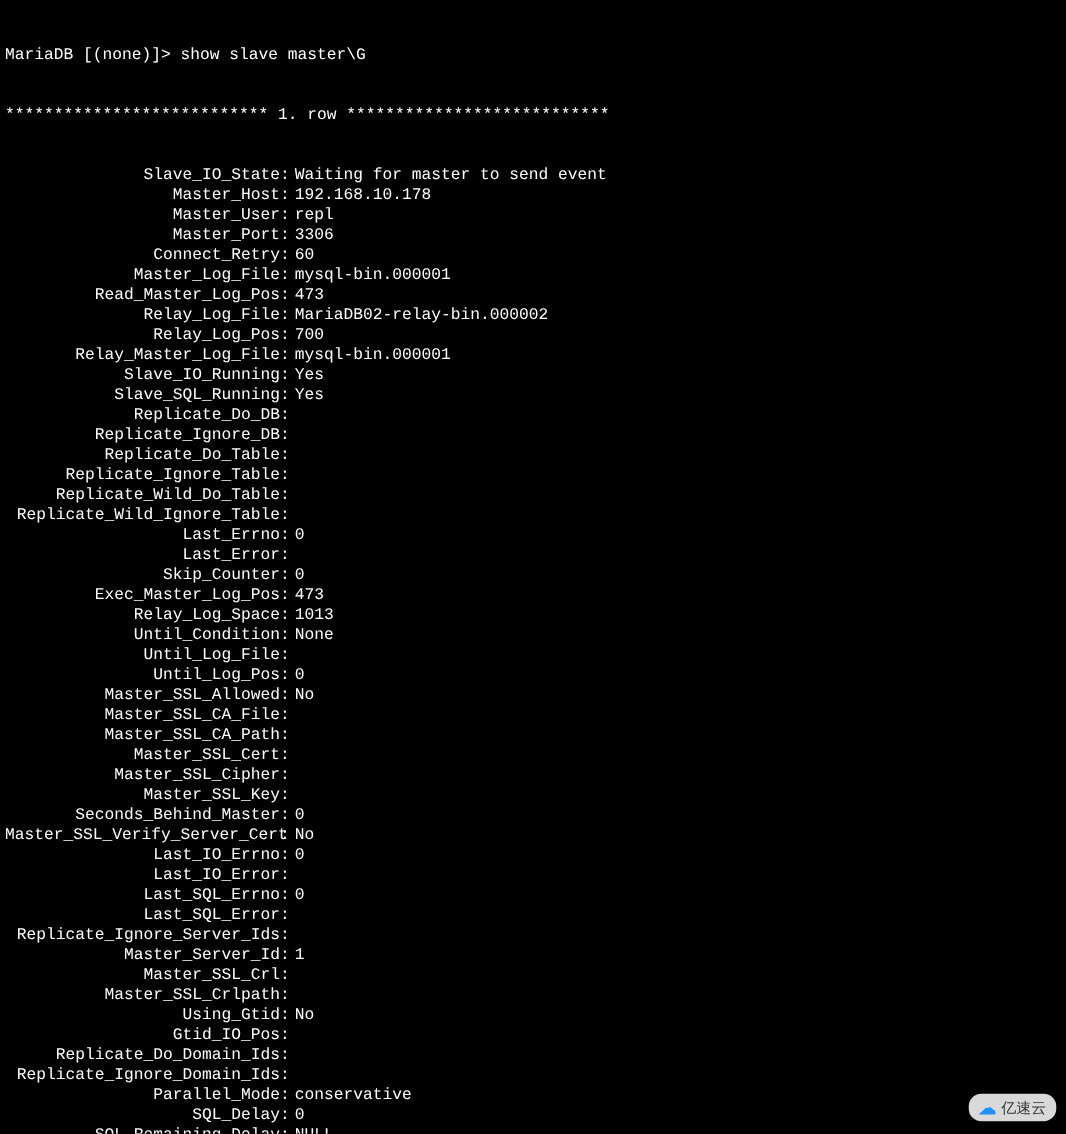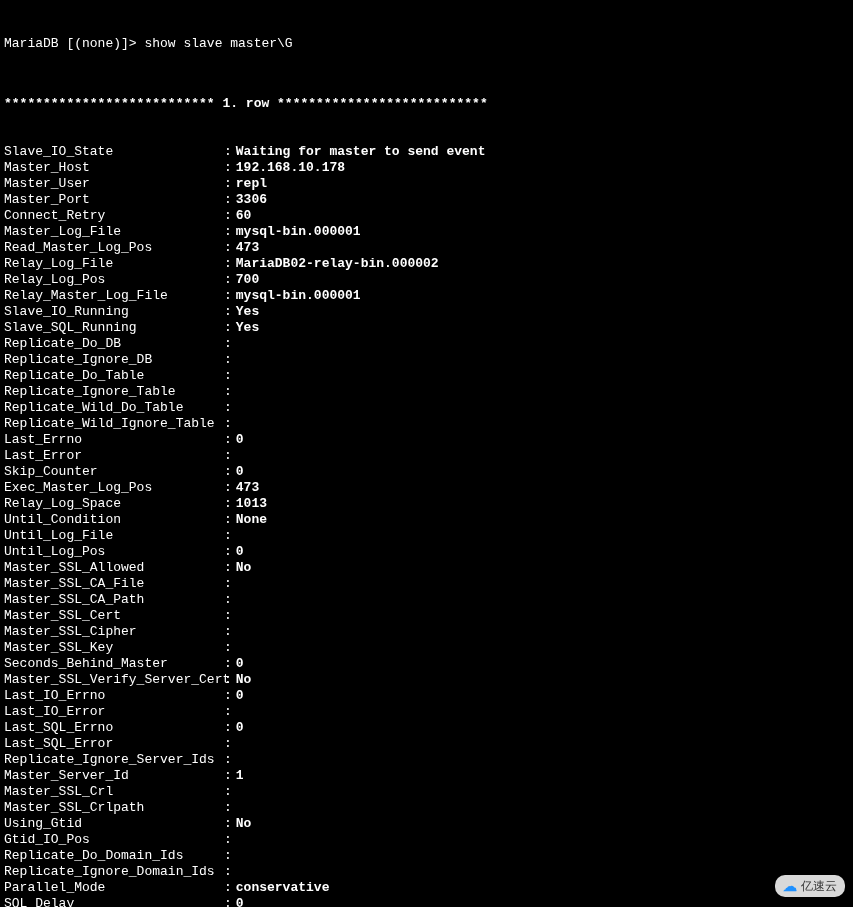--- a/index.html
+++ b/index.html
@@ -19,36 +19,35 @@
       position: relative;
       overflow: hidden;
     }
     .terminal {
       white-space: pre;
     }
     .prompt-line {
       display: flex;
     }
     .row-header {
-      margin-top: 12px;
-      font-weight: bold;
+      margin-top: 0;
     }
     .field-row {
       display: flex;
     }
     .field-label {
       width: 220px;
+      text-align: right;
       flex-shrink: 0;
     }
     .field-sep {
       flex-shrink: 0;
     }
     .field-value {
       padding-left: 4px;
-      font-weight: bold;
     }
     .watermark {
       position: absolute;
       bottom: 10px;
       right: 8px;
       background: rgba(255,255,255,0.85);
       color: #333;
       font-family: Arial, sans-serif;
       font-size: 12px;
       padding: 3px 8px;

